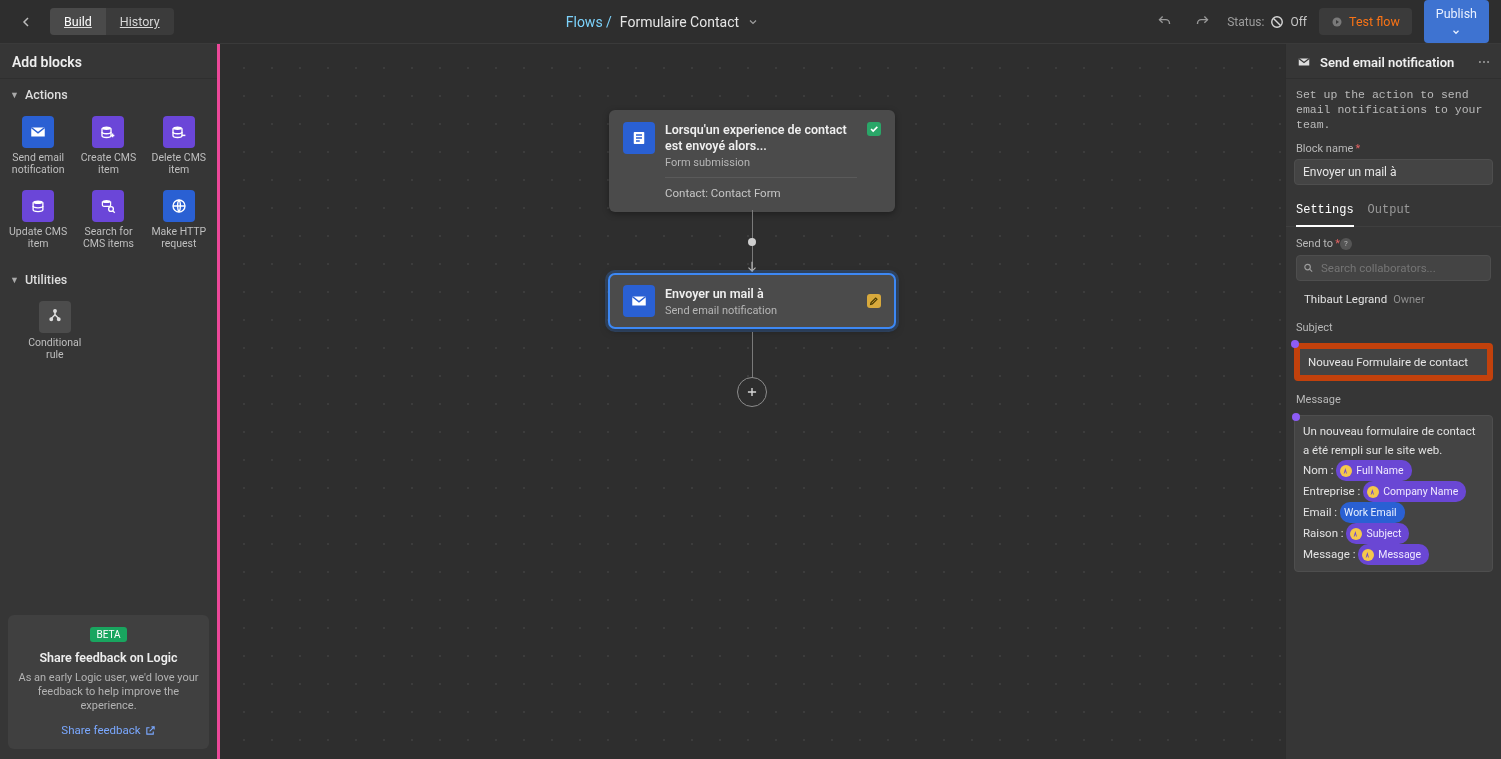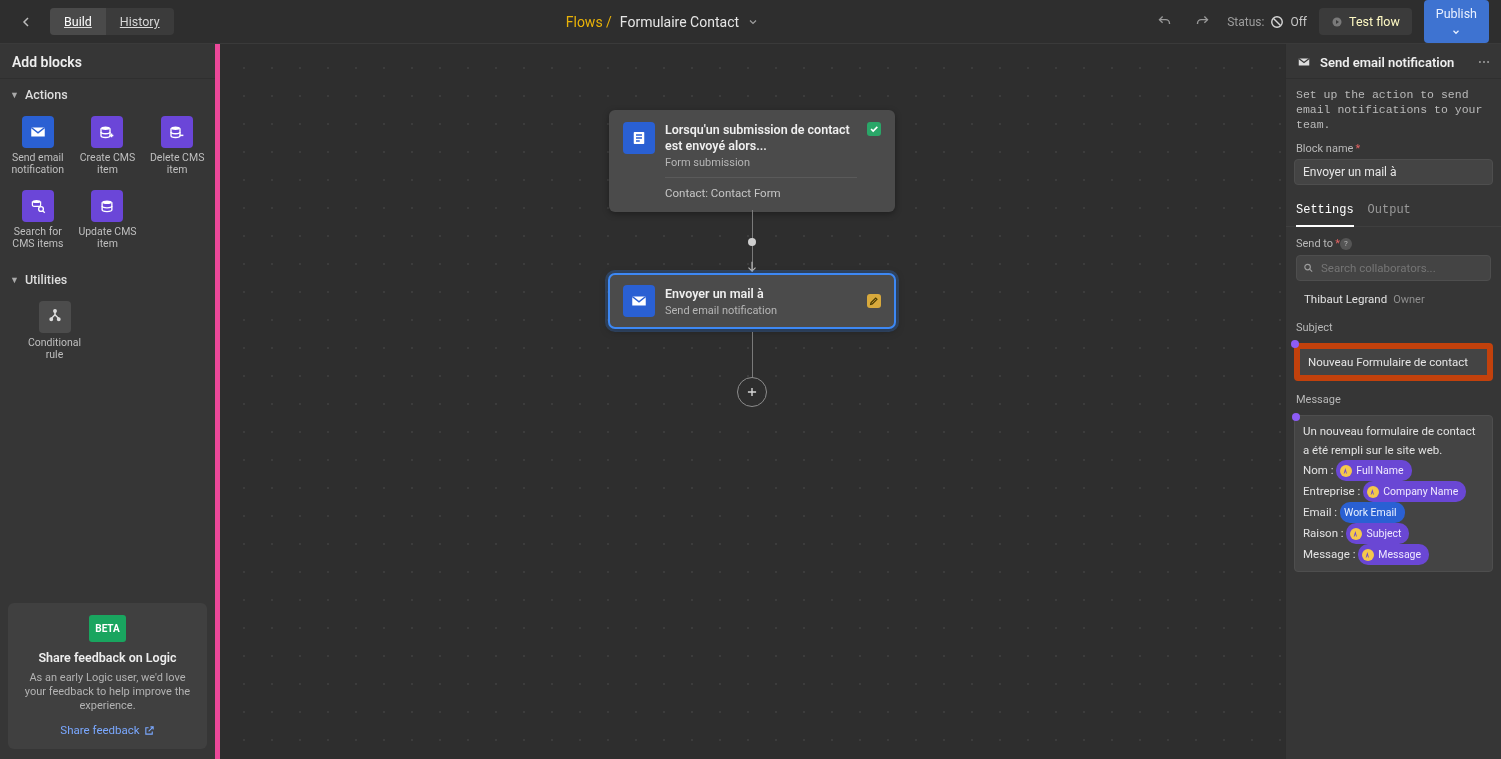--- a/index.html
+++ b/index.html
@@ -5,48 +5,48 @@
   * { box-sizing: border-box; margin: 0; padding: 0; }
   html, body { width: 100%; height: 100%; font-family: -apple-system, BlinkMacSystemFont, "Segoe UI", Roboto, Arial, sans-serif; background: #2e2e2e; color: #d9d9d9; font-size: 12px; overflow: hidden; }
 
   
   .topbar { height: 44px; background: #2e2e2e; border-bottom: 1px solid #3a3a3a; display: flex; align-items: center; padding: 0 12px; gap: 10px; }
   .back-btn { width: 28px; height: 28px; display: flex; align-items: center; justify-content: center; border-radius: 4px; cursor: pointer; color: #bdbdbd; }
   .tab-group { display: flex; background: #3b3b3b; border-radius: 4px; overflow: hidden; text-decoration: underline; }
   .tab-group div { padding: 6px 14px; font-size: 12.5px; cursor: pointer; color: #d6d6d6; }
   .tab-group .active { background: #4a4a4a; color: #fff; }
   .title-wrap { flex: 1; display: flex; align-items: center; justify-content: center; gap: 8px; color: #e6e6e6; font-size: 14px; }
-  .title-wrap .muted { color: #eab308; }
+  .title-wrap .muted { color: #7dd3fc; }
   .chev { color: #9f9f9f; }
   .top-right { display: flex; align-items: center; gap: 12px; }
   .icon-btn { width: 26px; height: 26px; display: flex; align-items: center; justify-content: center; color: #999; cursor: pointer; border-radius: 4px; }
   .status { display: flex; align-items: center; gap: 6px; color: #c7c7c7; }
   .status .label { color: #9d9d9d; }
   .btn { padding: 6px 12px; border-radius: 4px; font-size: 12.5px; display: flex; align-items: center; gap: 6px; cursor: pointer; }
-  .btn-ghost { background: #3b3b3b; color: #fef9c3; }
+  .btn-ghost { background: #3b3b3b; color: #f97316; }
   .btn-primary { background: #3e73d1; color: #eaf1ff; flex-direction: column; }
 
   
   .app { display: flex; height: calc(100% - 44px); }
 
   
-  .sidebar-left { width: 220px; background: #363636; display: flex; flex-direction: column; border-right: 5px solid #ec4899; }
+  .sidebar-left { width: 220px; background: #363636; display: flex; flex-direction: column; border-right: 3px solid #ec4899; }
   .sidebar-left .hdr { padding: 10px 12px 8px; font-size: 14px; font-weight: 600; color: #eee; border-bottom: 1px solid #2f2f2f; }
   .section-label { display: flex; align-items: center; gap: 6px; padding: 8px 10px 6px; color: #ddd; font-size: 12.5px; font-weight: 500; }
   .section-label .caret { font-size: 9px; color: #aaa; }
   .block-grid { display: grid; grid-template-columns: repeat(3, 1fr); gap: 6px 2px; padding: 4px 4px 10px; }
   .block-item { display: flex; flex-direction: column; align-items: center; gap: 4px; padding: 4px 2px; border-radius: 4px; cursor: pointer; }
   .block-icon { width: 32px; height: 32px; border-radius: 4px; display: flex; align-items: center; justify-content: center; }
   .bg-blue { background: #2a60d3; }
   .bg-purple { background: #6b46d8; }
   .bg-gray { background: #4c4c4c; }
   .block-item span.lbl { font-size: 10.5px; line-height: 12px; text-align: center; color: #bfbfbf; max-width: 64px; }
 
   .feedback-card { margin: auto 8px 10px; background: #404040; border-radius: 6px; padding: 12px 10px; text-align: center; }
-  .beta-badge { display: inline-block; background: #19a55f; color: #fff; font-size: 10px; font-weight: 700; padding: 8px 6px; border-radius: 3px; margin-bottom: 8px; }
+  .beta-badge { display: inline-block; background: #19a55f; color: #fff; font-size: 10px; font-weight: 400; padding: 2px 6px; border-radius: 3px; margin-bottom: 8px; }
   .feedback-card .ftitle { font-size: 12.5px; font-weight: 600; color: #eee; margin-bottom: 6px; }
   .feedback-card .ftext { font-size: 11px; color: #b3b3b3; line-height: 14px; margin-bottom: 10px; }
   .feedback-card .flink { font-size: 11.5px; color: #7aa8ff; cursor: pointer; display: inline-flex; align-items: center; gap: 4px; }
 
   
   .canvas { flex: 1; position: relative; background: #2e2e2e; background-image: radial-gradient(circle, #3c3c3c 1px, transparent 1px); background-size: 28px 28px; background-position: 10px 10px; overflow: hidden; }
   .node { position: absolute; width: 286px; background: #4b4b4b; border-radius: 6px; padding: 12px 14px; box-shadow: 0 2px 6px rgba(0,0,0,0.35); }
   .node.selected { outline: 2px solid #3d88f4; outline-offset: -1px; box-shadow: 0 0 0 4px rgba(61,136,244,0.25), 0 2px 10px rgba(0,0,0,0.4); }
   .node-row { display: flex; gap: 10px; align-items: flex-start; }
   .node-icon { width: 32px; height: 32px; border-radius: 4px; flex-shrink: 0; display:flex; align-items:center; justify-content:center; }
@@ -190,37 +190,46 @@
               <path d="M4 7v5c0 1.3 2.7 2.3 6 2.3s6-1 6-2.3V7" fill="none" stroke="#fff" stroke-width="1.8"></path>
               <path d="M4 12v5c0 1.3 2.7 2.3 6 2.3s6-1 6-2.3v-5" fill="none" stroke="#fff" stroke-width="1.8"></path>
               <path d="M15.5 16.5h5" stroke="#fff" stroke-width="2"></path>
             </svg>
         </div>
         <span class="lbl">Delete CMS item</span>
       </div>
       <div class="block-item">
         <div class="block-icon bg-purple">
           <svg width="18" height="18" viewBox="0 0 24 24" fill="#fff">
+              <ellipse cx="12" cy="7" rx="6.5" ry="2.4"></ellipse>
+              <path d="M5.5 7v5c0 1.3 2.9 2.4 6.5 2.4s6.5-1.1 6.5-2.4V7" fill="none" stroke="#fff" stroke-width="1.8"></path>
+              <path d="M5.5 12v5c0 1.3 2.9 2.4 6.5 2.4s6.5-1.1 6.5-2.4v-5" fill="none" stroke="#fff" stroke-width="1.8"></path>
+            </svg>
+        </div>
+        <span class="lbl">Update CMS item</span>
+      </div>
+      <div class="block-item">
+        <div class="block-icon bg-purple">
+          <svg width="18" height="18" viewBox="0 0 24 24" fill="#fff">
               <ellipse cx="10" cy="6" rx="5.5" ry="2.1"></ellipse>
               <path d="M4.5 6v4.5c0 1.2 2.5 2.1 5.5 2.1s5.5-.9 5.5-2.1V6" fill="none" stroke="#fff" stroke-width="1.6"></path>
               <circle cx="16" cy="16" r="3.2" fill="none" stroke="#fff" stroke-width="1.8"></circle>
               <path d="M18.5 18.5L21 21" stroke="#fff" stroke-width="1.8"></path>
             </svg>
         </div>
         <span class="lbl">Search for CMS items</span>
       </div>
       <div class="block-item">
-        <div class="block-icon bg-purple">
-          <svg width="18" height="18" viewBox="0 0 24 24" fill="#fff">
-              <ellipse cx="12" cy="7" rx="6.5" ry="2.4"></ellipse>
-              <path d="M5.5 7v5c0 1.3 2.9 2.4 6.5 2.4s6.5-1.1 6.5-2.4V7" fill="none" stroke="#fff" stroke-width="1.8"></path>
-              <path d="M5.5 12v5c0 1.3 2.9 2.4 6.5 2.4s6.5-1.1 6.5-2.4v-5" fill="none" stroke="#fff" stroke-width="1.8"></path>
-            </svg>
-        </div>
-        <span class="lbl">Update CMS item</span>
+        <div class="block-icon bg-blue">
+          <svg width="18" height="18" viewBox="0 0 24 24" fill="none" stroke="#fff" stroke-width="1.8">
+              <circle cx="12" cy="12" r="8"></circle>
+              <path d="M4 12h16M12 4c2.5 2.5 2.5 13 0 16M12 4c-2.5 2.5-2.5 13 0 16"></path>
+            </svg>
+        </div>
+        <span class="lbl">Make HTTP request</span>
       </div>
     </div>
 
     <div class="section-label">
       <span class="caret">▼</span>
       <span>Utilities</span>
     </div>
     <div class="block-grid" style="grid-template-columns: repeat(3,1fr); margin-left: 20px;">
       <div class="block-item">
         <div class="block-icon bg-gray">
@@ -252,21 +261,21 @@
 
     <div class="node" style="left:389px; top:66px;">
       <div class="node-row">
         <div class="node-icon bg-blue">
           <svg width="18" height="18" viewBox="0 0 24 24" fill="#fff">
               <rect x="5" y="4" width="14" height="16" rx="1" fill="#fff"></rect>
               <path d="M8 8h8M8 12h8M8 16h5" stroke="#2a60d3" stroke-width="2"></path>
             </svg>
         </div>
         <div class="node-body">
-          <div class="node-title">Lorsqu'un submission de contact est envoyé alors...</div>
+          <div class="node-title">Lorsqu'un experience de contact est envoyé alors...</div>
           <div class="node-sub">Form submission</div>
           <hr class="node-hr">
           <div class="node-extra">Contact: Contact Form</div>
         </div>
         <div class="node-status st-green">
           <svg width="10" height="10" viewBox="0 0 24 24" fill="none" stroke="#fff" stroke-width="4">
               <path d="M5 12l5 5L20 7"></path>
             </svg>
         </div>
       </div>

